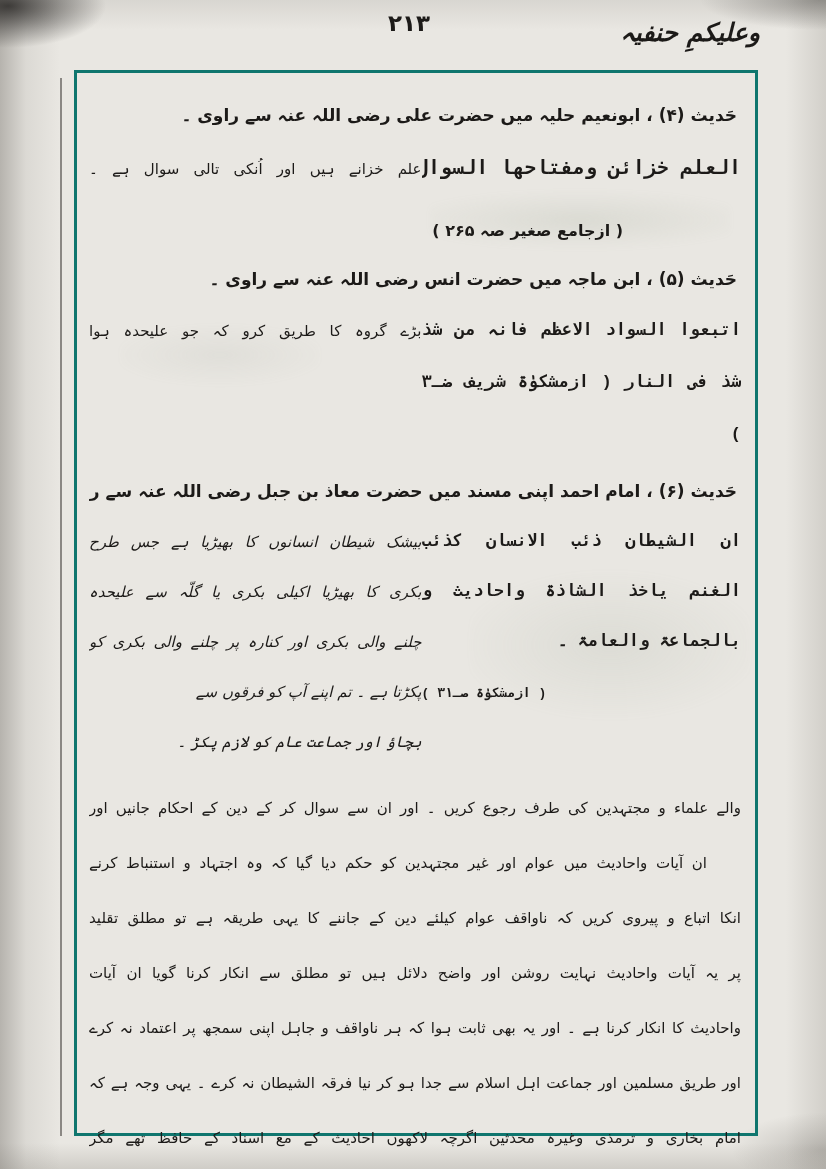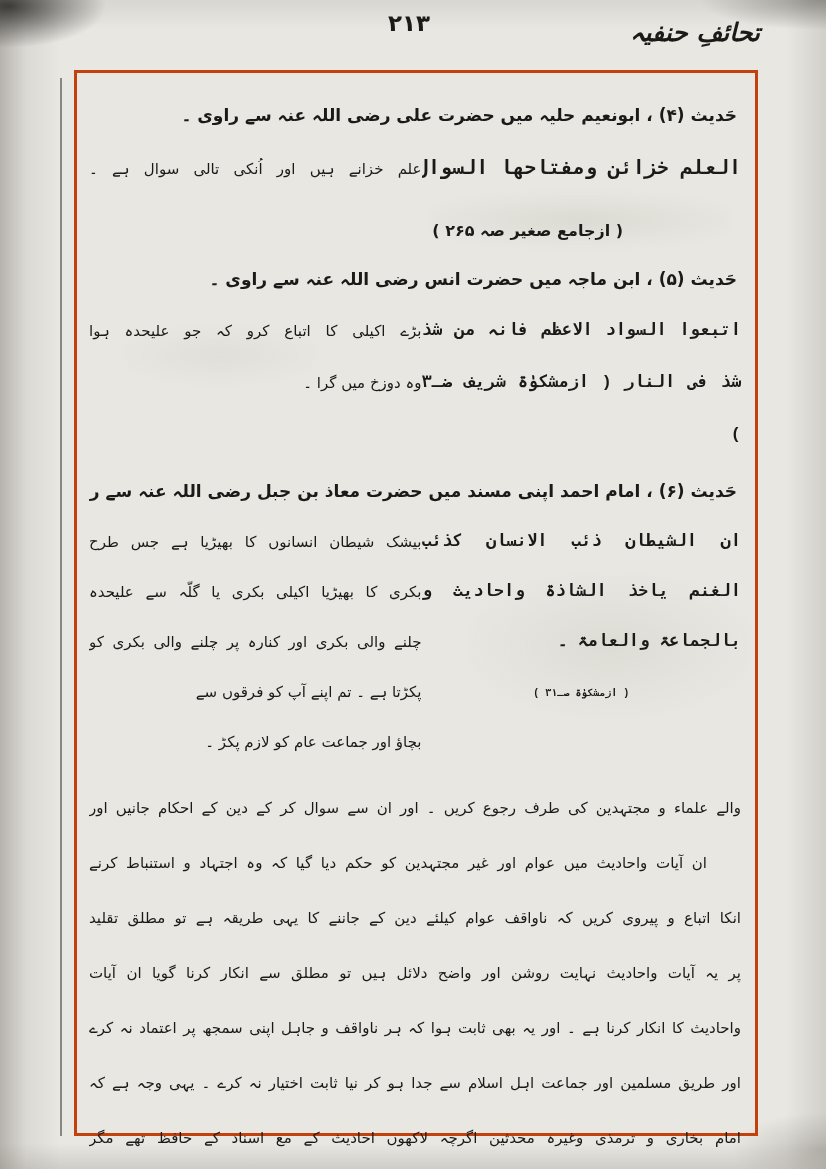--- a/index.html
+++ b/index.html
@@ -41,21 +41,21 @@
     font-size:25px;font-weight:700;font-style:italic;
     white-space:nowrap;
   }
   .page-number{
     position:absolute;top:10px;left:388px;
     font-size:23px;font-weight:700;letter-spacing:2px;
   }
 
   .content-box{
     position:absolute;left:74px;top:70px;width:684px;height:1066px;
-    border:3px solid #c2410c;box-sizing:border-box;
+    border:3px solid #0f766e;box-sizing:border-box;
     padding:12px 14px 0 12px;z-index:3;
     direction:rtl;
   }
 
   .hadith-heading{
     font-size:17px;font-weight:700;text-align:right;
     white-space:nowrap;overflow:hidden;
     margin:10px 4px 6px 0;line-height:40px;
   }
   .row{display:flex;align-items:flex-start;}
@@ -71,64 +71,63 @@
   .source-center{
     font-size:16px;font-weight:700;white-space:nowrap;
     width:fit-content;margin:16px 118px 2px auto;direction:rtl;
     line-height:36px;
   }
   
   .h5-ar .line{font-size:17px;line-height:52px;}
   .h5-ur .line{font-size:15px;line-height:52px;}
   
   .h6-ar .line{font-size:17px;line-height:50px;}
-  .h6-ur .line{font-size:15px;line-height:50px;}
-  .h6-source{font-size:10px;font-weight:700;text-align:center;line-height:54px;white-space:nowrap;}
+  .h6-ur .line{font-size:15px;line-height:50px;font-style:italic;}
+  .h6-source{font-size:13px;font-weight:700;text-align:left;line-height:54px;white-space:nowrap;}
 
   .paragraph{margin-top:14px;}
   .para-line{
     font-size:15px;line-height:55px;
     text-align:justify;text-align-last:justify;
     white-space:nowrap;overflow:hidden;
   }
   .para-line.just{white-space:normal;}
   .para-indent{padding-right:34px;}
 </style>
 </head>
 <body>
 
 <div class="paper-shading"></div>
 <div class="ghost ghost1"></div>
 <div class="ghost ghost2"></div>
 <div class="ghost ghost3"></div>
 <div class="page-edge-line"></div>
 
 <div class="header">
-  <div class="book-title">تحائفِ حنفیہ</div>
+  <div class="book-title">وعلیکمِ حنفیہ</div>
   <div class="page-number">۲۱۳</div>
 </div>
 
 <div class="content-box">
 
   <div class="hadith-heading">حَدیث (۴) ، ابونعیم حلیہ میں حضرت علی رضی اللہ عنہ سے راوی ۔</div>
   <div class="row h4-row">
     <div class="col-ar h4-ar line">العلم خزائن ومفتاحها السوال ۔</div>
     <div class="col-ur h4-ur line just">علم خزانے ہیں اور اُنکی تالی سوال ہے ۔</div>
   </div>
   <div class="source-center">( ازجامع صغیر صہ ۲۶۵ )</div>
 
   <div class="hadith-heading">حَدیث (۵) ، ابن ماجہ میں حضرت انس رضی اللہ عنہ سے راوی ۔</div>
   <div class="row">
     <div class="col-ar h5-ar">
       <div class="line just">اتبعوا السواد الاعظم فانہ من شذ</div>
       <div class="line just">شذ فی النار ( ازمشکوٰۃ شریف ضـ۳ )</div>
     </div>
     <div class="col-ur h5-ur">
-      <div class="line just">بڑے اکیلی کا اتباع کرو کہ جو علیحدہ ہوا</div>
-      <div class="line">وہ دوزخ میں گرا ۔</div>
+      <div class="line just">بڑے گروہ کا طریق کرو کہ جو علیحدہ ہوا</div>
     </div>
   </div>
 
   <div class="hadith-heading">حَدیث (۶) ، امام احمد اپنی مسند میں حضرت معاذ بن جبل رضی اللہ عنہ سے راوی ۔</div>
   <div class="row">
     <div class="col-ar h6-ar">
       <div class="line just">ان الشیطان ذئب الانسان کذئب</div>
       <div class="line just">الغنم یاخذ الشاذۃ واحادیث و</div>
       <div class="line">بالجماعۃ والعامۃ ۔</div>
       <div class="h6-source">( ازمشکوٰۃ صـ۳۱ )</div>
@@ -141,17 +140,17 @@
       <div class="line">بچاؤ اور جماعت عام کو لازم پکڑ ۔</div>
     </div>
   </div>
 
   <div class="paragraph">
     <div class="para-line just">والے علماء و مجتہدین کی طرف رجوع کریں ۔ اور ان سے سوال کر کے دین کے احکام جانیں اور</div>
     <div class="para-line just para-indent">ان آیات واحادیث میں عوام اور غیر مجتہدین کو حکم دیا گیا کہ وہ اجتہاد و استنباط کرنے</div>
     <div class="para-line just">انکا اتباع و پیروی کریں کہ ناواقف عوام کیلئے دین کے جاننے کا یہی طریقہ ہے تو مطلق تقلید</div>
     <div class="para-line just">پر یہ آیات واحادیث نہایت روشن اور واضح دلائل ہیں تو مطلق سے انکار کرنا گویا ان آیات</div>
     <div class="para-line just">واحادیث کا انکار کرنا ہے ۔ اور یہ بھی ثابت ہوا کہ ہر ناواقف و جاہل اپنی سمجھ پر اعتماد نہ کرے</div>
-    <div class="para-line just">اور طریق مسلمین اور جماعت اہل اسلام سے جدا ہو کر نیا ثابت اختیار نہ کرے ۔ یہی وجہ ہے کہ</div>
+    <div class="para-line just">اور طریق مسلمین اور جماعت اہل اسلام سے جدا ہو کر نیا فرقہ الشیطان نہ کرے ۔ یہی وجہ ہے کہ</div>
     <div class="para-line just">امام بخاری و ترمذی وغیرہ محدثین اگرچہ لاکھوں احادیث کے مع اسناد کے حافظ تھے مگر</div>
   </div>
 
 </div>
 
 </body></html>

